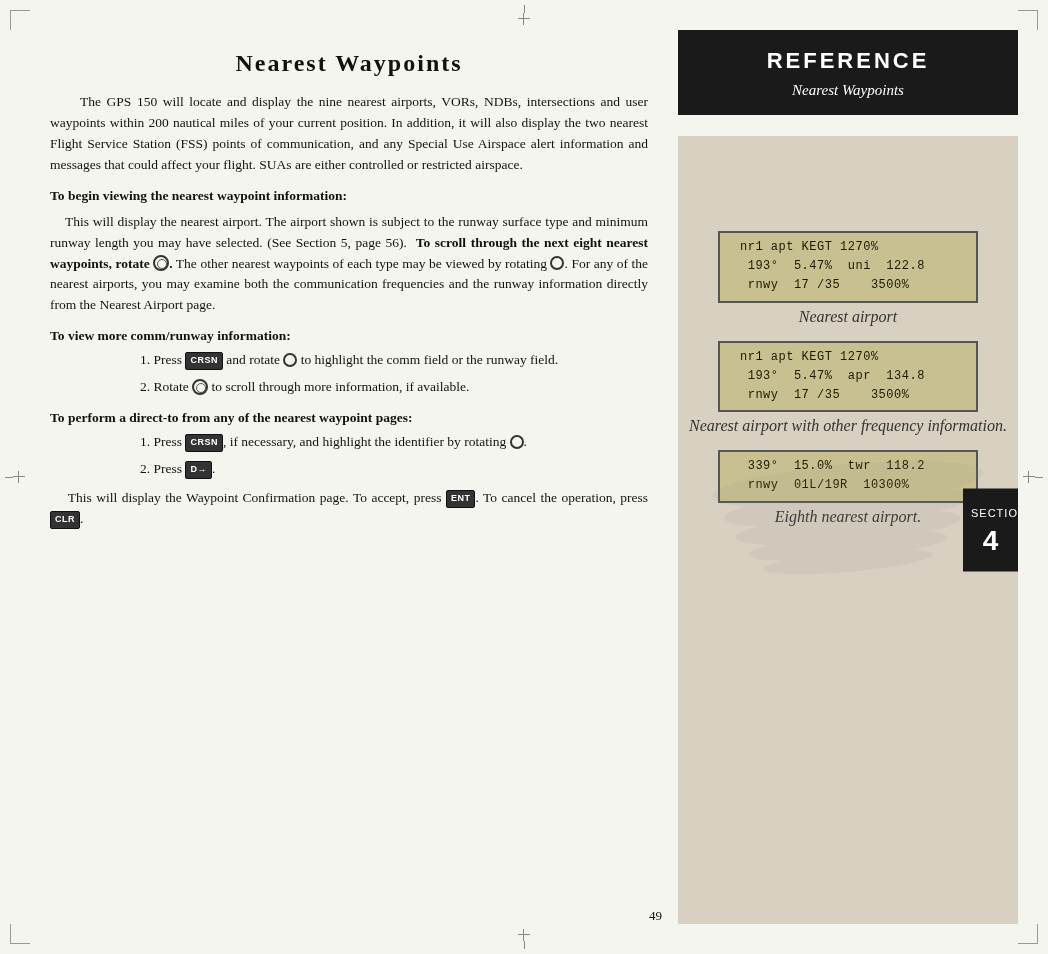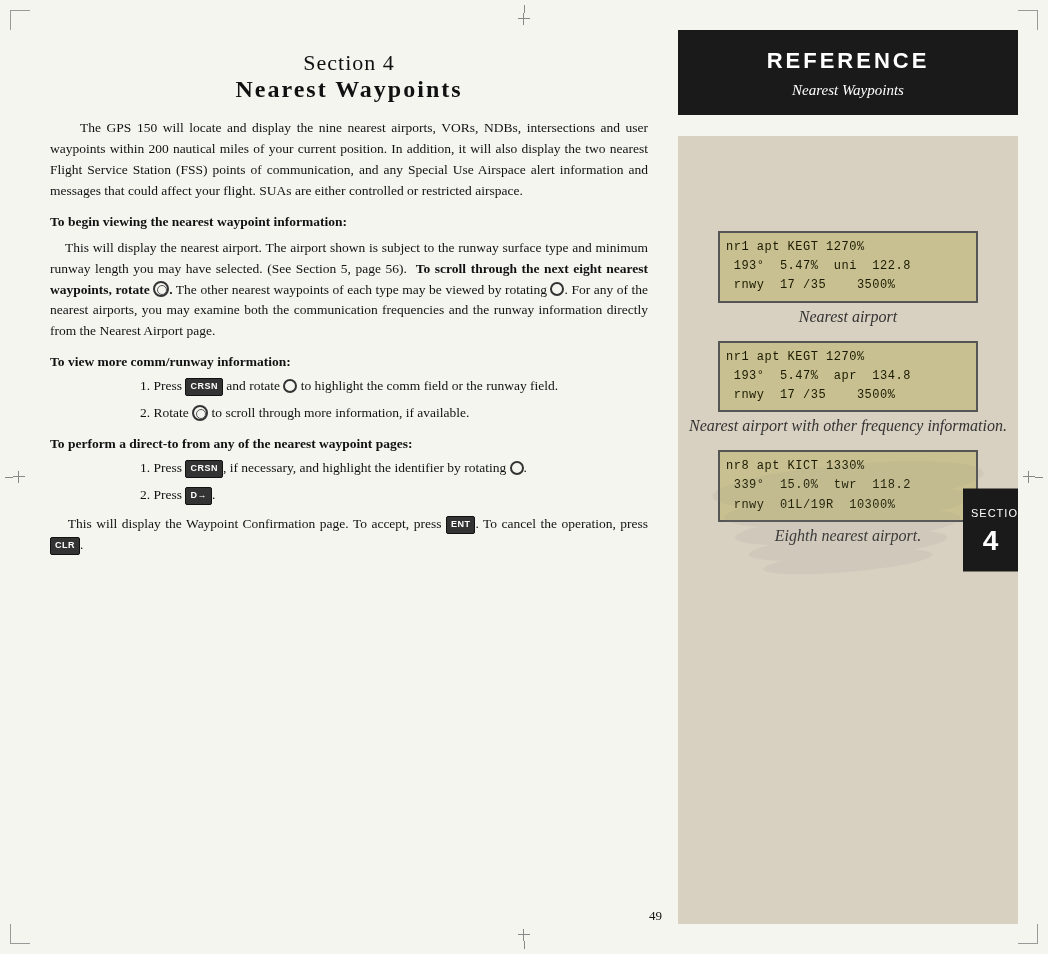--- a/index.html
+++ b/index.html
@@ -153,21 +153,21 @@
       align-items: center;
       margin-top: 5px;
     }
 
     .gps-screen {
       background: #c8c090;
       border: 2px solid #555;
       font-family: 'Courier New', monospace;
       font-size: 12px;
       color: #1a1a00;
-      padding: 5px 6px;
+      padding: 5px 20px;
       width: 260px;
       line-height: 1.6;
       letter-spacing: 0.5px;
     }
 
     .screen-caption {
       font-style: italic;
       font-size: 16px;
       color: #333;
       margin-top: 5px;
@@ -332,21 +332,20 @@
 <div class="side-mark-right">
   <div class="cross"></div>
   <div class="line"></div>
 </div>
 
 <div class="page-container">
 
   <div class="left-content">
 
     <div class="page-title">
-      <h2>Section 4</h2>
       <h1>Nearest Waypoints</h1>
     </div>
 
     <p class="body-text">The GPS 150 will locate and display the nine nearest airports, VORs, NDBs, intersections and user waypoints within 200 nautical miles of your current position. In addition, it will also display the two nearest Flight Service Station (FSS) points of communication, and any Special Use Airspace alert information and messages that could affect your flight. SUAs are either controlled or restricted airspace.</p>
 
     <p class="instruction-header">To begin viewing the nearest waypoint information:</p>
 
 
     <p class="body-text" style="text-indent:0; margin-top:8px;">
       &nbsp;&nbsp;&nbsp;&nbsp;This will display the nearest airport. The airport shown is subject to the runway surface type and minimum runway length you may have selected. (See Section 5, page 56). &nbsp;<strong>To scroll through the next eight nearest waypoints, rotate <span class="knob-icon-large"></span>.</strong> The other nearest waypoints of each type may be viewed by rotating <span class="knob-icon"></span>. For any of the nearest airports, you may examine both the communication frequencies and the runway information directly from the Nearest Airport page.
@@ -419,21 +418,20 @@
         <div class="gps-screen">
           <div>nr1  apt  KEGT   1270%</div>
           <div>&nbsp;193°&nbsp; 5.47%&nbsp; apr&nbsp; 134.8</div>
           <div>&nbsp;rnwy&nbsp; 17 /35&nbsp;&nbsp;&nbsp; 3500%</div>
         </div>
         <div class="screen-caption">Nearest airport with other frequency information.</div>
       </div>
 
       <div class="gps-screen-block" style="margin-top: 10px;">
         <div class="gps-screen">
-          <div>nr8  apt  KICT   1330%</div>
           <div>&nbsp;339°&nbsp; 15.0%&nbsp; twr&nbsp; 118.2</div>
           <div>&nbsp;rnwy&nbsp; 01L/19R&nbsp; 10300%</div>
         </div>
         <div class="screen-caption">Eighth nearest airport.</div>
       </div>
 
       <div class="section-tab">
         <span class="section-word">Section</span>
         <span class="section-num">4</span>
       </div>

